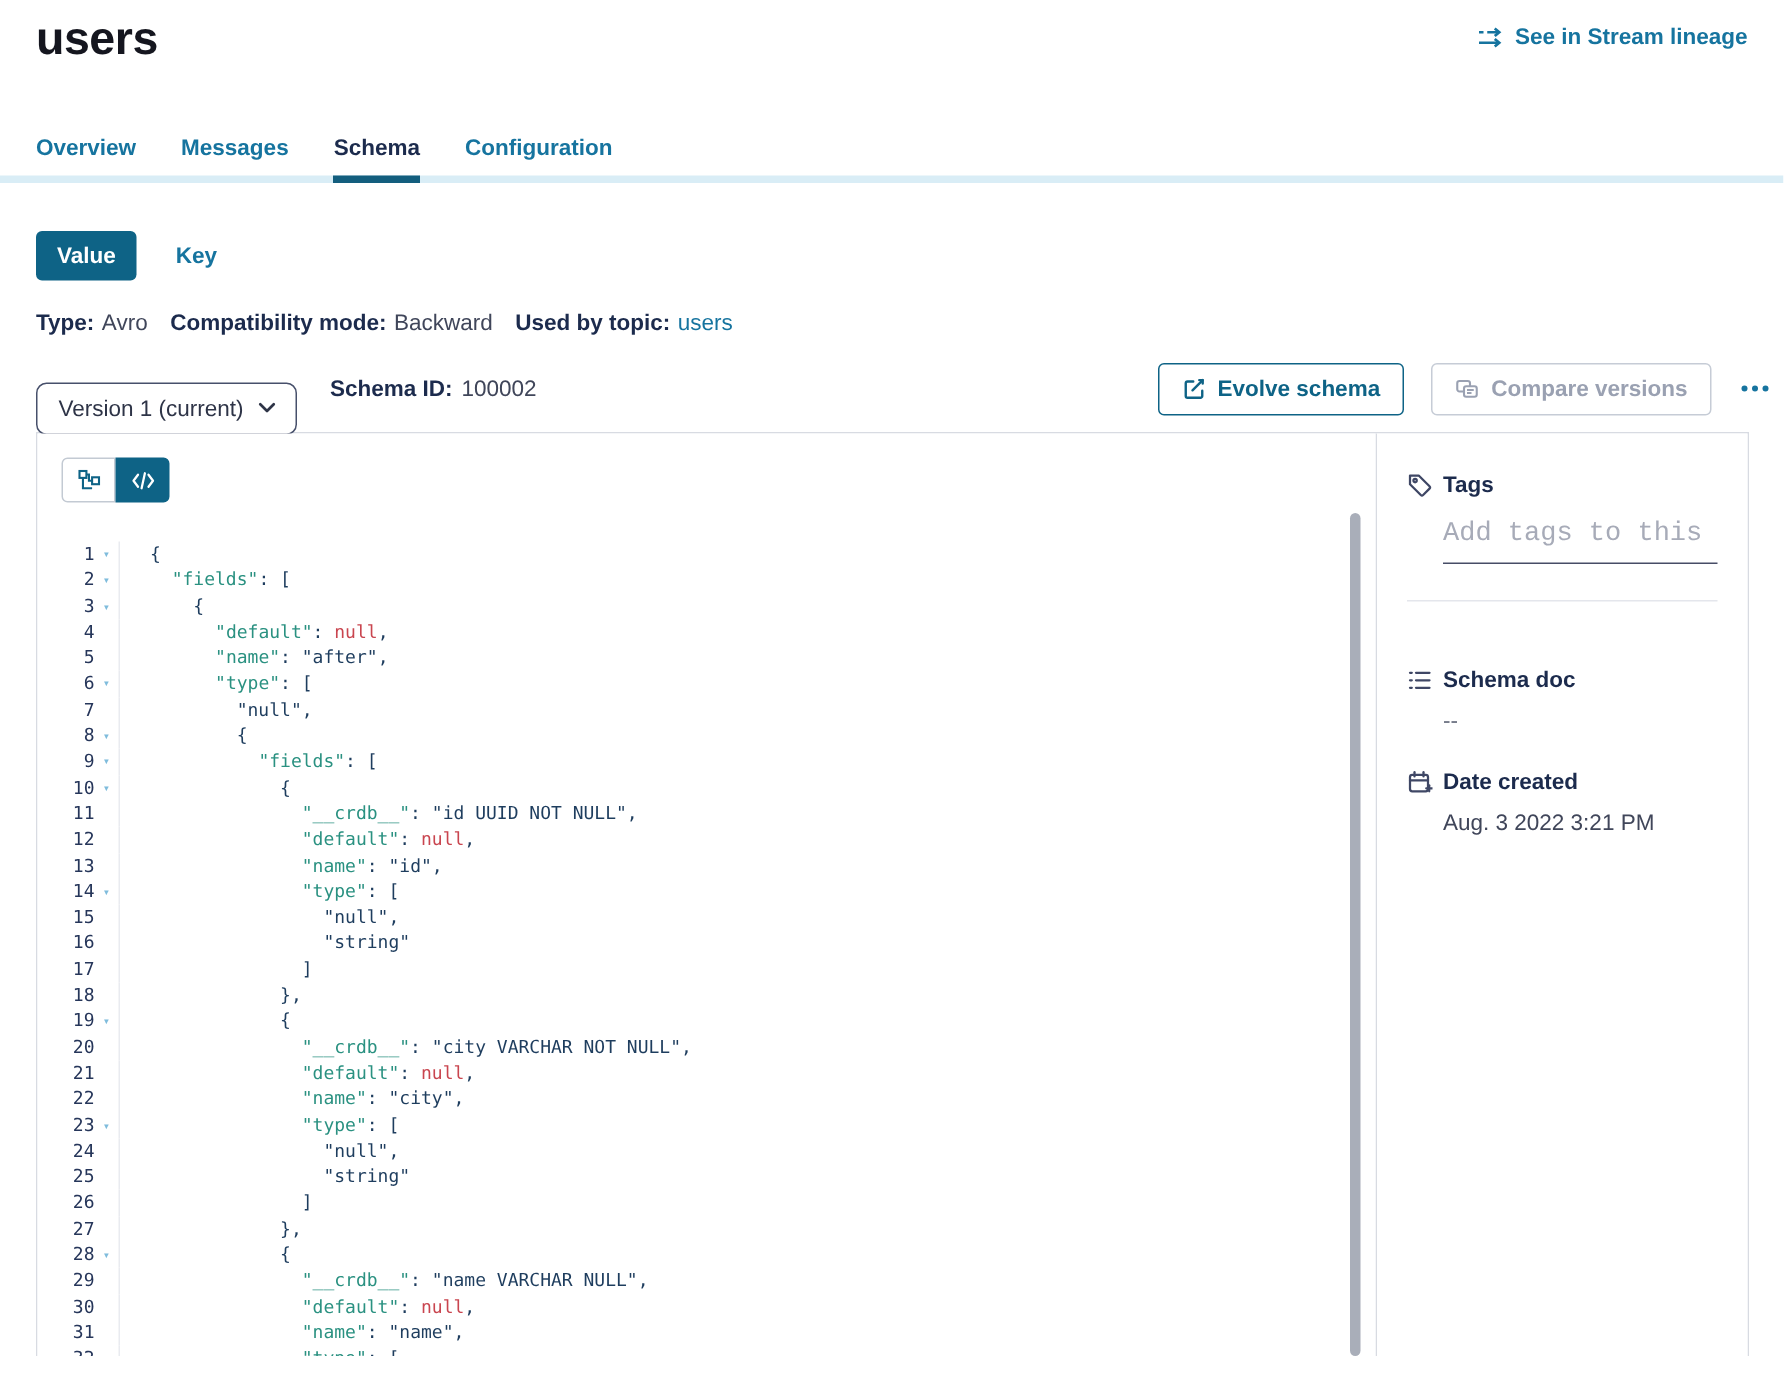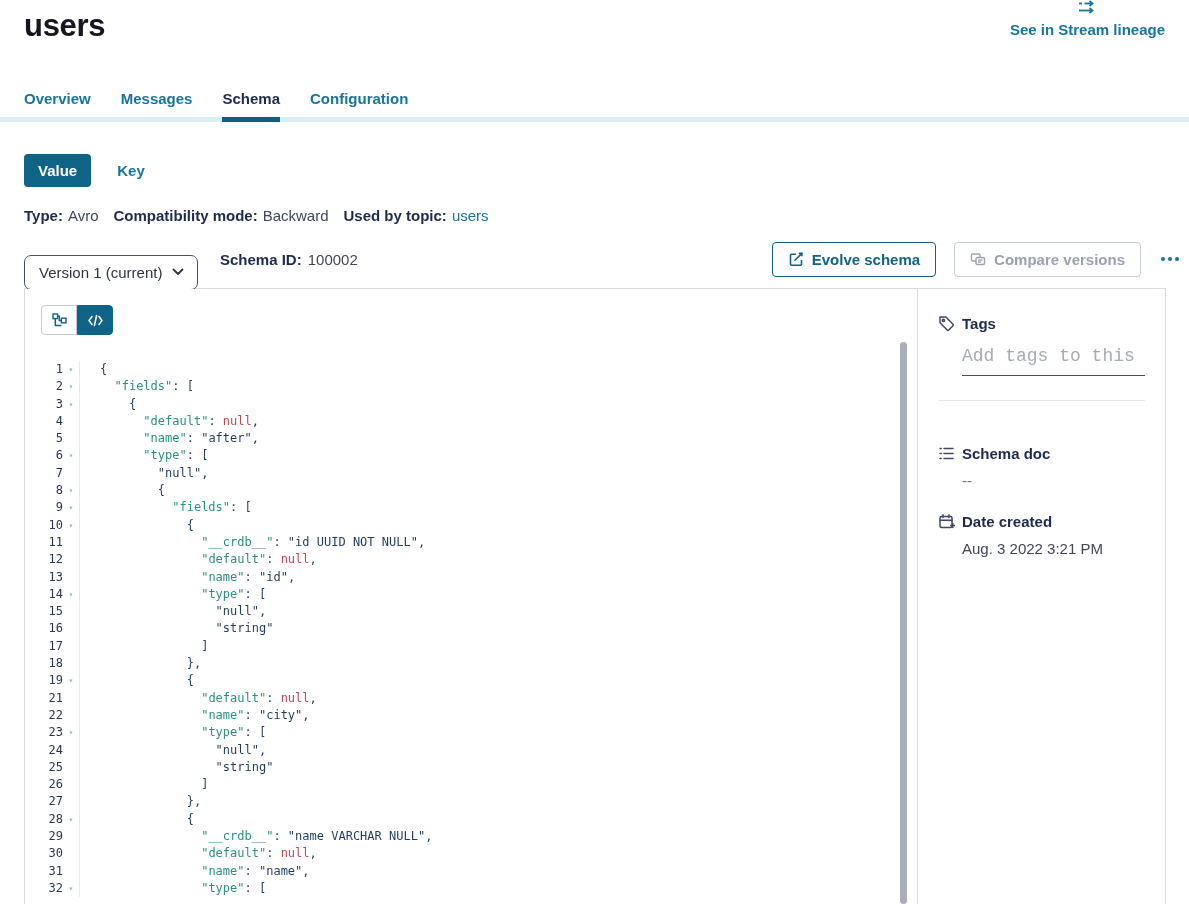--- a/index.html
+++ b/index.html
@@ -8,22 +8,22 @@
     width:1189px; height:916px; overflow:hidden; background:#ffffff;
     font-family:"Liberation Sans", sans-serif; color:#40465a;
     position:relative;
   }
   .pad { padding-left:24px; padding-right:8px; }
 
   
   .page-header { position:relative; padding-top:8px; }
   h1.title { margin:0; font-size:31px; font-weight:700; letter-spacing:-.3px; color:#15161f; }
   .lineage-link {
-    position:absolute; top:0; right:24px; display:flex; align-items:center; gap:7px;
-    color:#16749f; font-size:15px; font-weight:700; cursor:pointer;flex-direction:column;
+    position:absolute; top:16px; right:24px; display:flex; align-items:center; gap:7px;
+    color:#16749f; font-size:15px; font-weight:700; cursor:pointer;
   }
 
   
   .tabbar { margin-top:46px; position:relative; }
   .tabs { display:flex; gap:30px; padding:0 24px; }
   .tab { font-size:15px; font-weight:600; color:#16749f; padding-bottom:10px; cursor:pointer; }
   .tab.active { color:#1c2b4d; }
   .tab-track { height:5px; background:#d9edf6; position:relative; }
   .tab-indicator { position:absolute; top:0; height:5px; background:#135e7e; }
 
@@ -309,20 +309,25 @@
           <span class="num">18</span>
           <span class="fold"></span>
           <pre>            <span class="tok-p">},</span></pre>
         </div>
         <div class="cl">
           <span class="num">19</span>
           <span class="fold">▾</span>
           <pre>            <span class="tok-p">{</span></pre>
         </div>
         <div class="cl">
+          <span class="num">20</span>
+          <span class="fold"></span>
+          <pre>              <span class="tok-k">"__crdb__"</span><span class="tok-p">: </span><span class="tok-s">"city VARCHAR NOT NULL"</span><span class="tok-p">,</span></pre>
+        </div>
+        <div class="cl">
           <span class="num">21</span>
           <span class="fold"></span>
           <pre>              <span class="tok-k">"default"</span><span class="tok-p">: </span><span class="tok-n">null</span><span class="tok-p">,</span></pre>
         </div>
         <div class="cl">
           <span class="num">22</span>
           <span class="fold"></span>
           <pre>              <span class="tok-k">"name"</span><span class="tok-p">: </span><span class="tok-s">"city"</span><span class="tok-p">,</span></pre>
         </div>
         <div class="cl">

